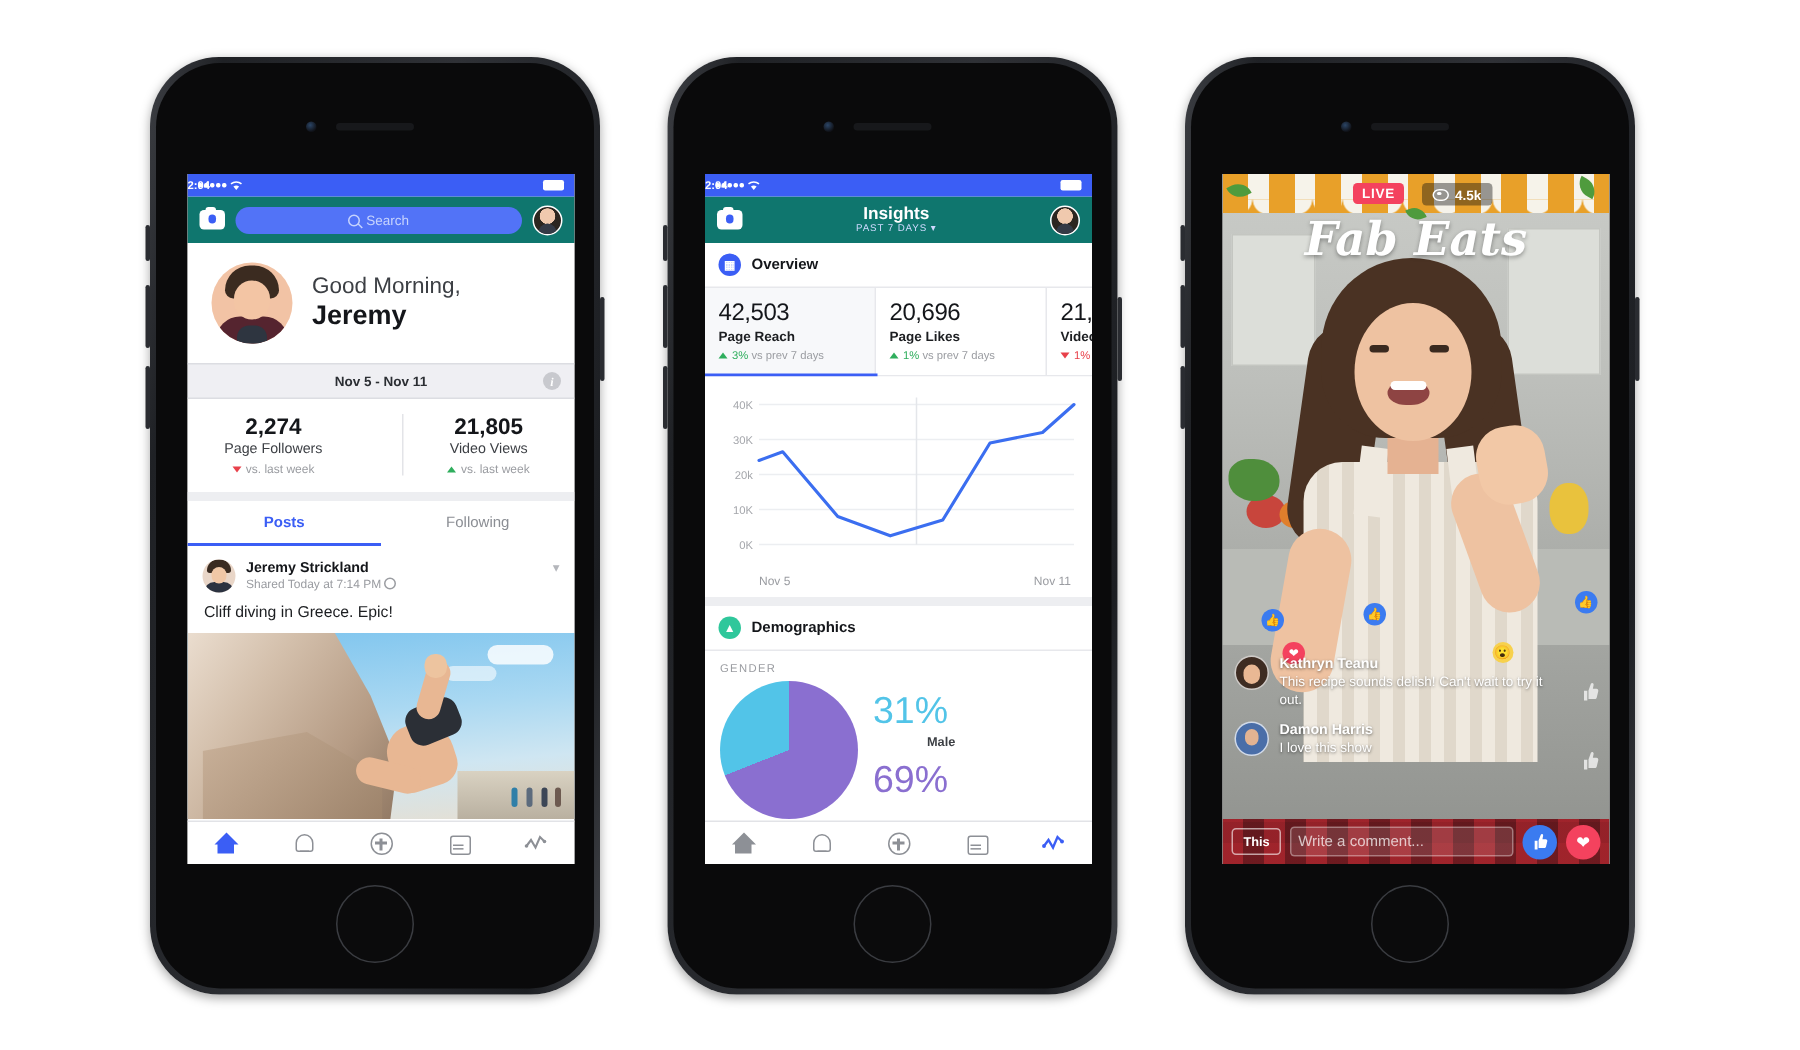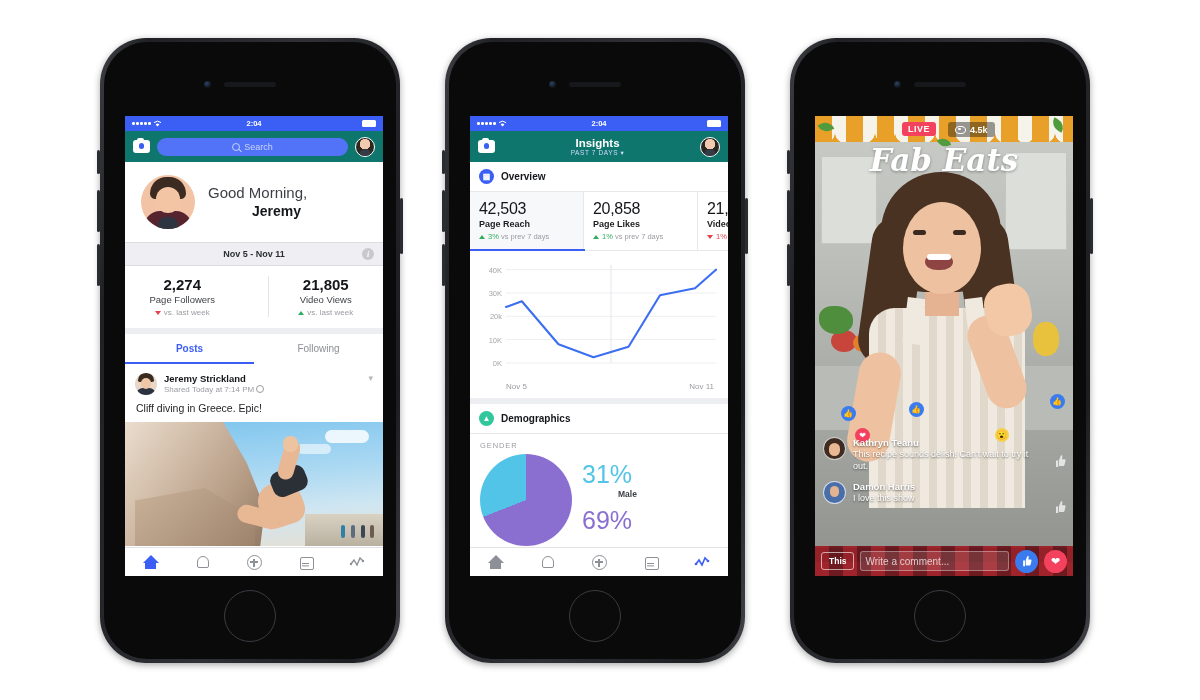--- a/index.html
+++ b/index.html
@@ -52,21 +52,21 @@
 
   
   .statusbar{
     height:15px;background:#3b5ef5;display:flex;align-items:center;
     justify-content:space-between;padding:0 7px;color:#fff;
     font-size:7.5px;font-weight:bold;position:relative;
   }
   .sb-left{display:flex;align-items:center;gap:2px;}
   .dots{display:flex;gap:1.5px;align-items:center;}
   .dots i{width:2.6px;height:2.6px;border-radius:50%;background:#fff;display:block;}
-  .sb-time{position:absolute;left:0;right:0;text-align:center;font-size:7.5px;font-weight:bold;}
+  .sb-time{position:absolute;left:0;right:0;font-size:7.5px;font-weight:bold;}
   .sb-batt{width:14px;height:6.5px;border-radius:1.5px;background:#fff;}
 
   
   .navbar{
     height:31px;background:#0f766e;display:flex;align-items:center;
     padding:0 8px;gap:7px;
   }
   .cam-icon{
     width:17px;height:13px;border-radius:3px;background:#fff;position:relative;flex:none;
   }
@@ -104,21 +104,21 @@
   .avatar-lg{
     width:54px;height:54px;border-radius:50%;flex:none;overflow:hidden;position:relative;
     background:#f2c3a5;
   }
   .avatar-lg .hair{position:absolute;left:9px;top:2px;width:36px;height:22px;border-radius:18px 18px 6px 6px;background:#3b2b20;}
   .avatar-lg .face{position:absolute;left:15px;top:12px;width:24px;height:26px;border-radius:12px;background:#f3c5a4;}
   .avatar-lg .body{position:absolute;left:3px;bottom:-4px;width:48px;height:22px;border-radius:16px 16px 0 0;background:#55242f;}
   .avatar-lg .shirt{position:absolute;left:17px;bottom:-4px;width:20px;height:16px;background:#2e3540;border-radius:8px 8px 0 0;}
   .greet-txt{line-height:1.22;color:#1c1e21;}
   .greet-txt .g1{font-size:15px;color:#3c3f44;}
-  .greet-txt .g2{font-size:14px;font-weight:bold;color:#14161a;margin-left:44px;}
+  .greet-txt .g2{font-size:18px;font-weight:bold;color:#14161a;}
 
   .daterow{
     height:22px;background:#efeff3;border-top:1px solid #dcdde2;border-bottom:1px solid #dcdde2;
     display:flex;align-items:center;justify-content:center;position:relative;
     font-size:9px;font-weight:bold;color:#2b2e33;
   }
   .info-i{
     position:absolute;right:9px;top:50%;transform:translateY(-50%);
     width:12px;height:12px;border-radius:50%;background:#c8c9ce;color:#fff;
     font-size:8px;font-weight:bold;font-style:italic;
@@ -463,21 +463,21 @@
           <div class="sec-title">Overview</div>
         </div>
 
         <div class="metrics">
           <div class="metric sel">
             <div class="mv">42,503</div>
             <div class="ml">Page Reach</div>
             <div class="md"><span class="tri up"></span><span class="pct-up">3%</span> <span>vs prev 7 days</span></div>
           </div>
           <div class="metric">
-            <div class="mv">20,858</div>
+            <div class="mv">20,696</div>
             <div class="ml">Page Likes</div>
             <div class="md"><span class="tri up"></span><span class="pct-up">1%</span> <span>vs prev 7 days</span></div>
           </div>
           <div class="metric">
             <div class="mv">21,8</div>
             <div class="ml">Video</div>
             <div class="md"><span class="tri down"></span><span class="pct-dn">1%</span></div>
           </div>
           <div class="sel-underline"></div>
         </div>

